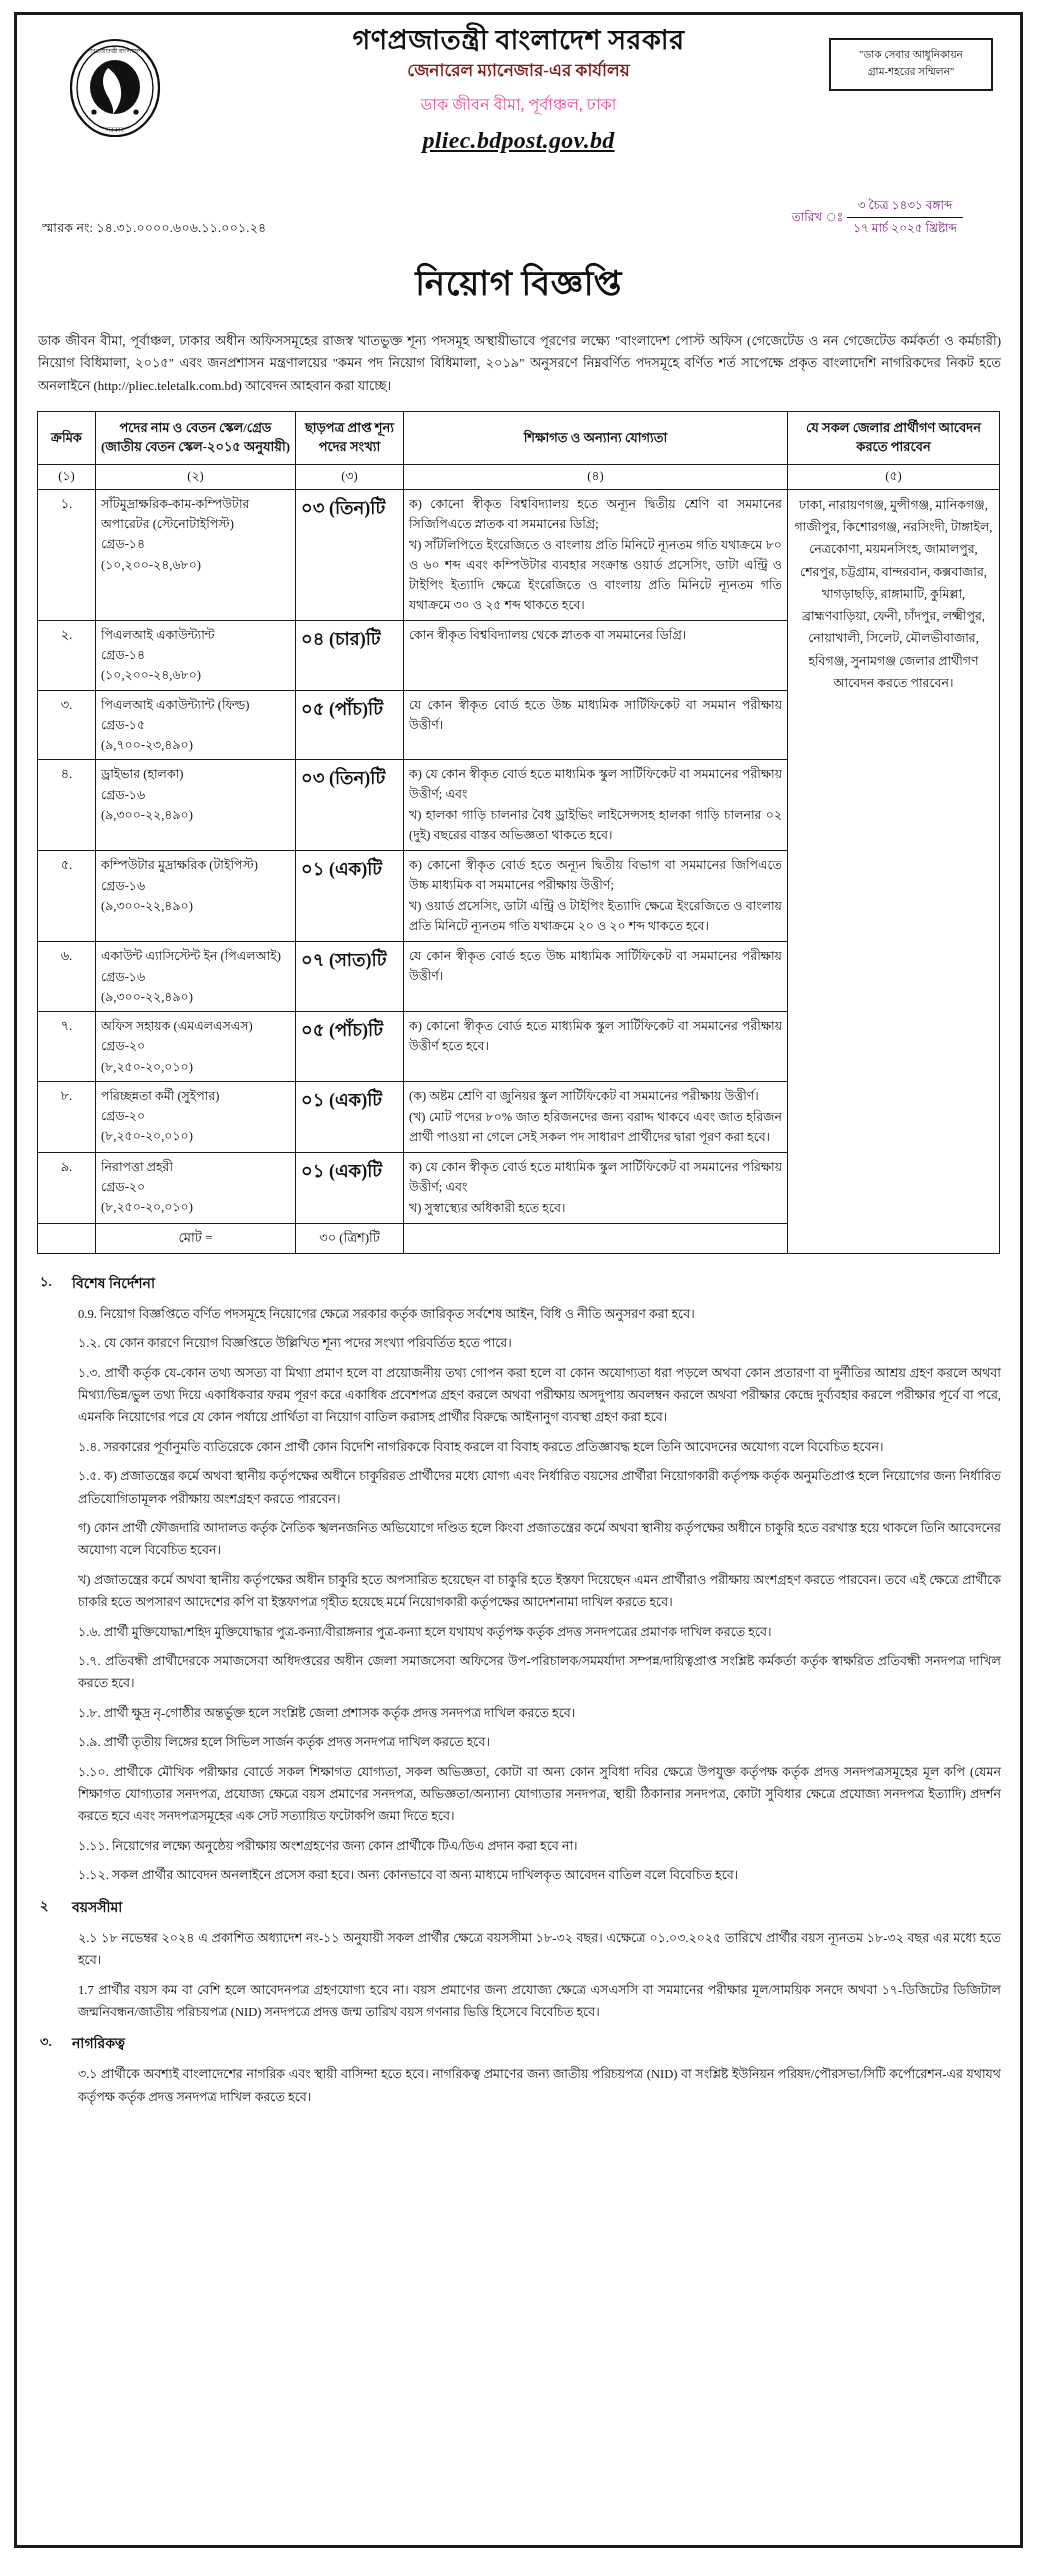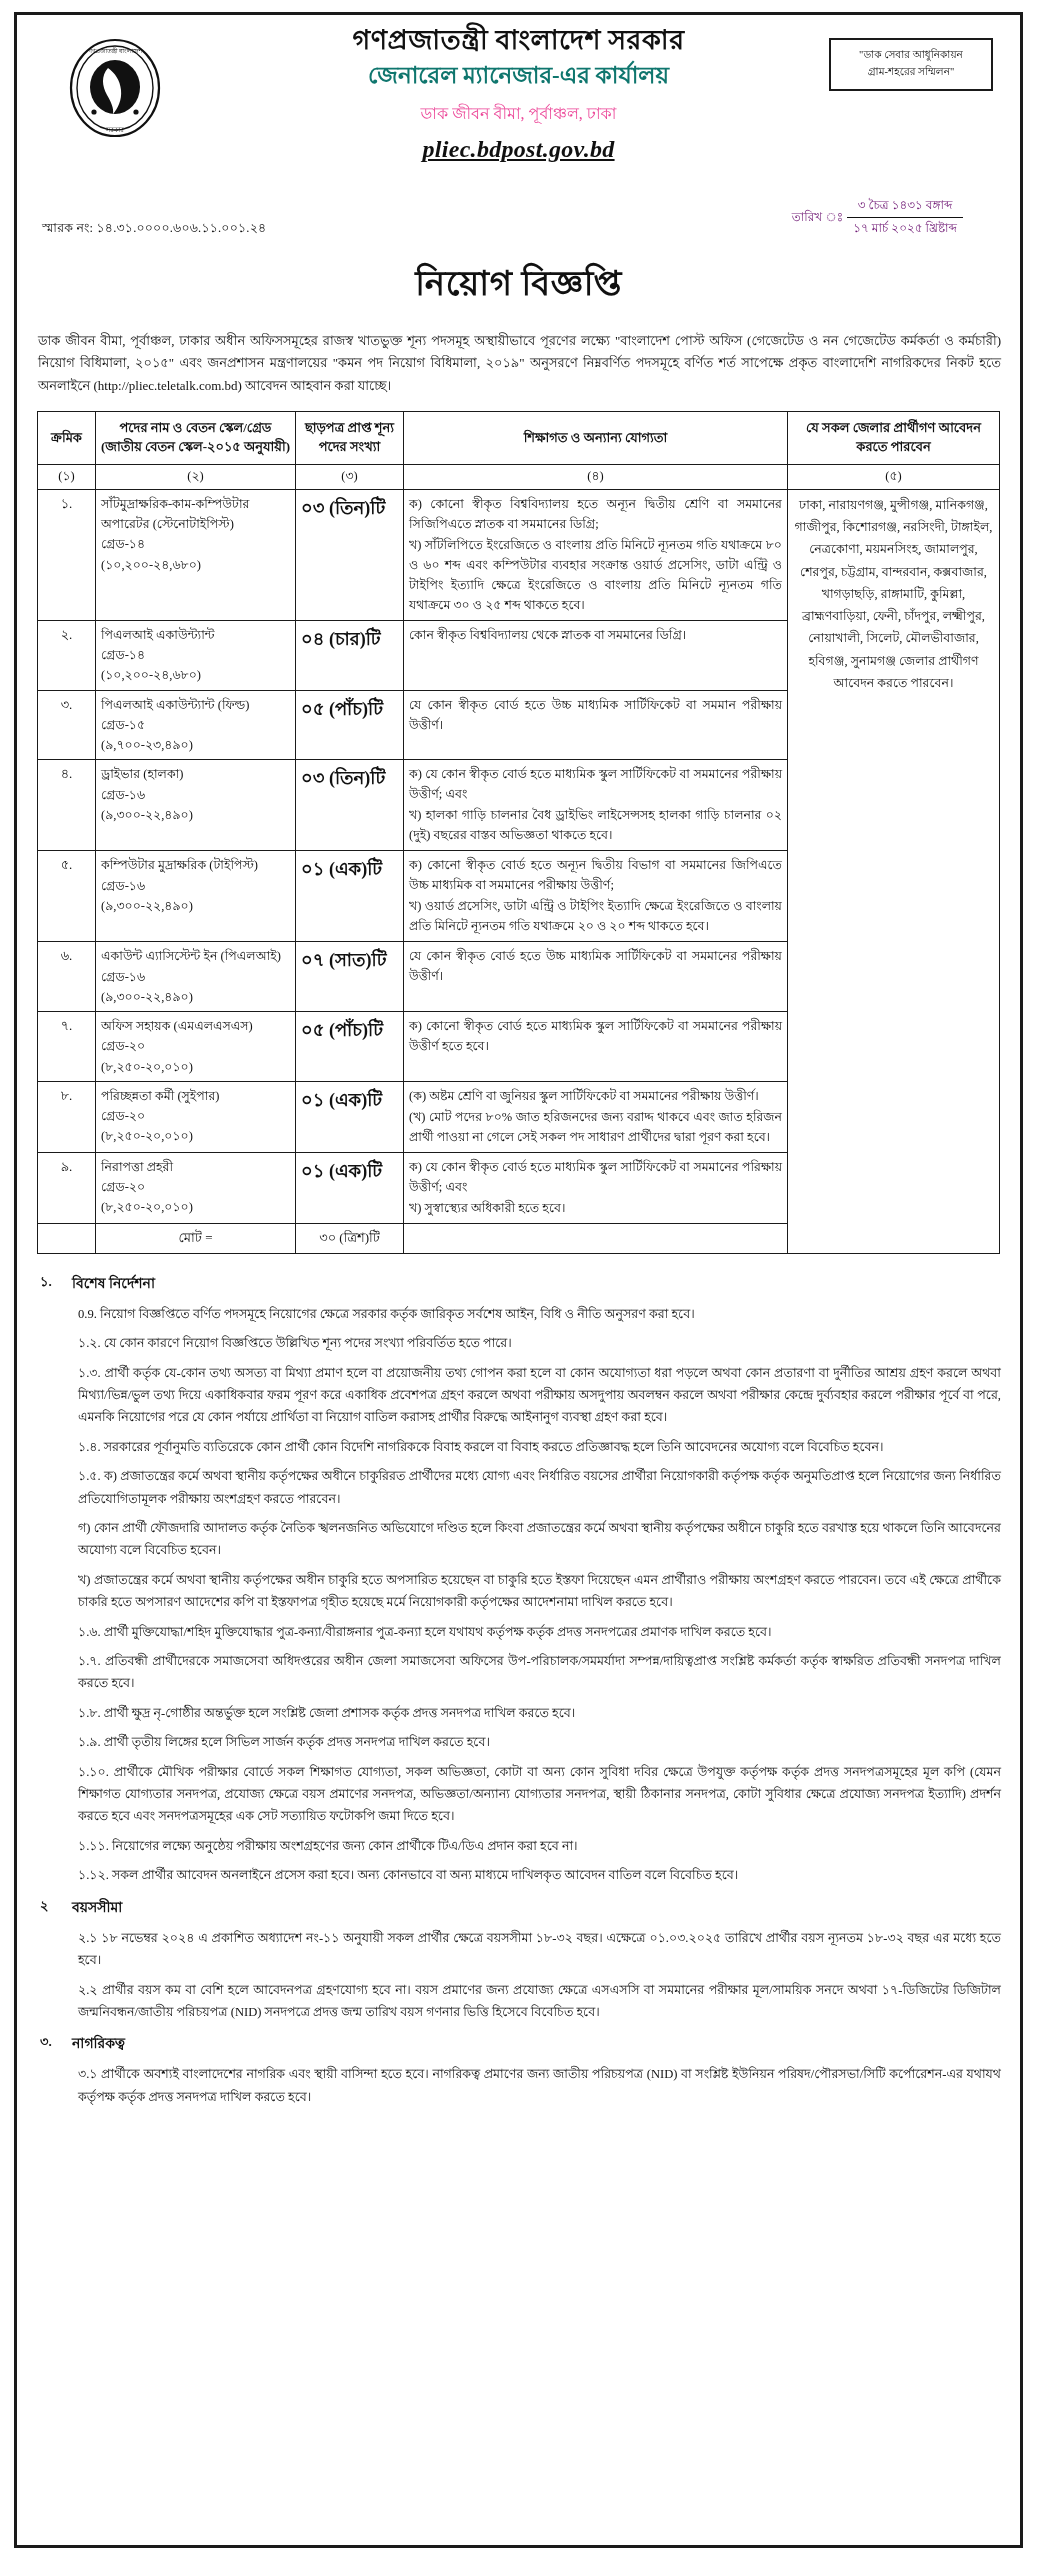--- a/index.html
+++ b/index.html
@@ -56,24 +56,24 @@
     padding: 0 170px;
   }
   .gov-title {
     font-size: 27px;
     font-weight: bold;
     letter-spacing: .5px;
     line-height: 1.38;
     color: #111;
   }
   .office-title {
-    font-size: 23px;
+    font-size: 17px;
     font-weight: bold;
     line-height: 1.45;
-    color: #0f766e;
+    color: #7f1d1d;
   }
   .office-sub {
     font-size: 16px;
     line-height: 1.6;
     color: #ec4899;
     margin-top: 8px;
   }
   .site-url {
     font-size: 24px;
     font-weight: bold;
@@ -453,21 +453,21 @@
         <div class="item">১.৮. প্রার্থী ক্ষুদ্র নৃ-গোষ্ঠীর অন্তর্ভুক্ত হলে সংশ্লিষ্ট জেলা প্রশাসক কর্তৃক প্রদত্ত সনদপত্র দাখিল করতে হবে।</div>
         <div class="item">১.৯. প্রার্থী তৃতীয় লিঙ্গের হলে সিভিল সার্জন কর্তৃক প্রদত্ত সনদপত্র দাখিল করতে হবে।</div>
         <div class="item">১.১০. প্রার্থীকে মৌখিক পরীক্ষার বোর্ডে সকল শিক্ষাগত যোগ্যতা, সকল অভিজ্ঞতা, কোটা বা অন্য কোন সুবিধা দবির ক্ষেত্রে উপযুক্ত কর্তৃপক্ষ কর্তৃক প্রদত্ত সনদপত্রসমূহের মূল কপি  (যেমন শিক্ষাগত যোগ্যতার সনদপত্র, প্রযোজ্য ক্ষেত্রে বয়স প্রমাণের সনদপত্র, অভিজ্ঞতা/অন্যান্য যোগ্যতার সনদপত্র, স্থায়ী ঠিকানার সনদপত্র, কোটা সুবিধার ক্ষেত্রে প্রযোজ্য সনদপত্র ইত্যাদি) প্রদর্শন করতে হবে এবং সনদপত্রসমূহের এক সেট সত্যায়িত ফটোকপি জমা দিতে হবে।</div>
         <div class="item">১.১১. নিয়োগের লক্ষ্যে অনুষ্ঠেয় পরীক্ষায় অংশগ্রহণের জন্য কোন প্রার্থীকে টিএ/ডিএ প্রদান করা হবে না।</div>
         <div class="item">১.১২. সকল প্রার্থীর আবেদন অনলাইনে প্রসেস করা হবে। অন্য কোনভাবে বা অন্য মাধ্যমে দাখিলকৃত আবেদন বাতিল বলে বিবেচিত হবে।</div>
         <div class="sec">
           <div class="sec-num">২</div>
           <div class="sec-title">বয়সসীমা</div>
         </div>
         <div class="item">২.১ ১৮ নভেম্বর ২০২৪ এ প্রকাশিত অধ্যাদেশ নং-১১ অনুযায়ী সকল প্রার্থীর ক্ষেত্রে বয়সসীমা ১৮-৩২ বছর। এক্ষেত্রে ০১.০৩.২০২৫  তারিখে প্রার্থীর বয়স ন্যূনতম ১৮-৩২ বছর এর মধ্যে হতে হবে।</div>
-        <div class="item">২.২ প্রার্থীর বয়স কম বা বেশি হলে আবেদনপত্র গ্রহণযোগ্য হবে না। বয়স প্রমাণের জন্য প্রযোজ্য ক্ষেত্রে এসএসসি বা সমমানের পরীক্ষার মূল/সাময়িক সনদে অথবা ১৭-ডিজিটের ডিজিটাল জন্মনিবন্ধন/জাতীয় পরিচয়পত্র (NID) সনদপত্রে প্রদত্ত জন্ম তারিখ বয়স গণনার ভিত্তি হিসেবে বিবেচিত হবে।</div>
+        <div class="item">1.7 প্রার্থীর বয়স কম বা বেশি হলে আবেদনপত্র গ্রহণযোগ্য হবে না। বয়স প্রমাণের জন্য প্রযোজ্য ক্ষেত্রে এসএসসি বা সমমানের পরীক্ষার মূল/সাময়িক সনদে অথবা ১৭-ডিজিটের ডিজিটাল জন্মনিবন্ধন/জাতীয় পরিচয়পত্র (NID) সনদপত্রে প্রদত্ত জন্ম তারিখ বয়স গণনার ভিত্তি হিসেবে বিবেচিত হবে।</div>
         <div class="sec">
           <div class="sec-num">৩.</div>
           <div class="sec-title">নাগরিকত্ব</div>
         </div>
         <div class="item">৩.১ প্রার্থীকে অবশ্যই বাংলাদেশের নাগরিক এবং স্থায়ী বাসিন্দা হতে হবে। নাগরিকত্ব প্রমাণের জন্য জাতীয় পরিচয়পত্র (NID) বা সংশ্লিষ্ট ইউনিয়ন পরিষদ/পৌরসভা/সিটি কর্পোরেশন-এর যথাযথ কর্তৃপক্ষ কর্তৃক প্রদত্ত সনদপত্র দাখিল করতে হবে।</div>
       </div>
 
   </div>
 </div>
 

